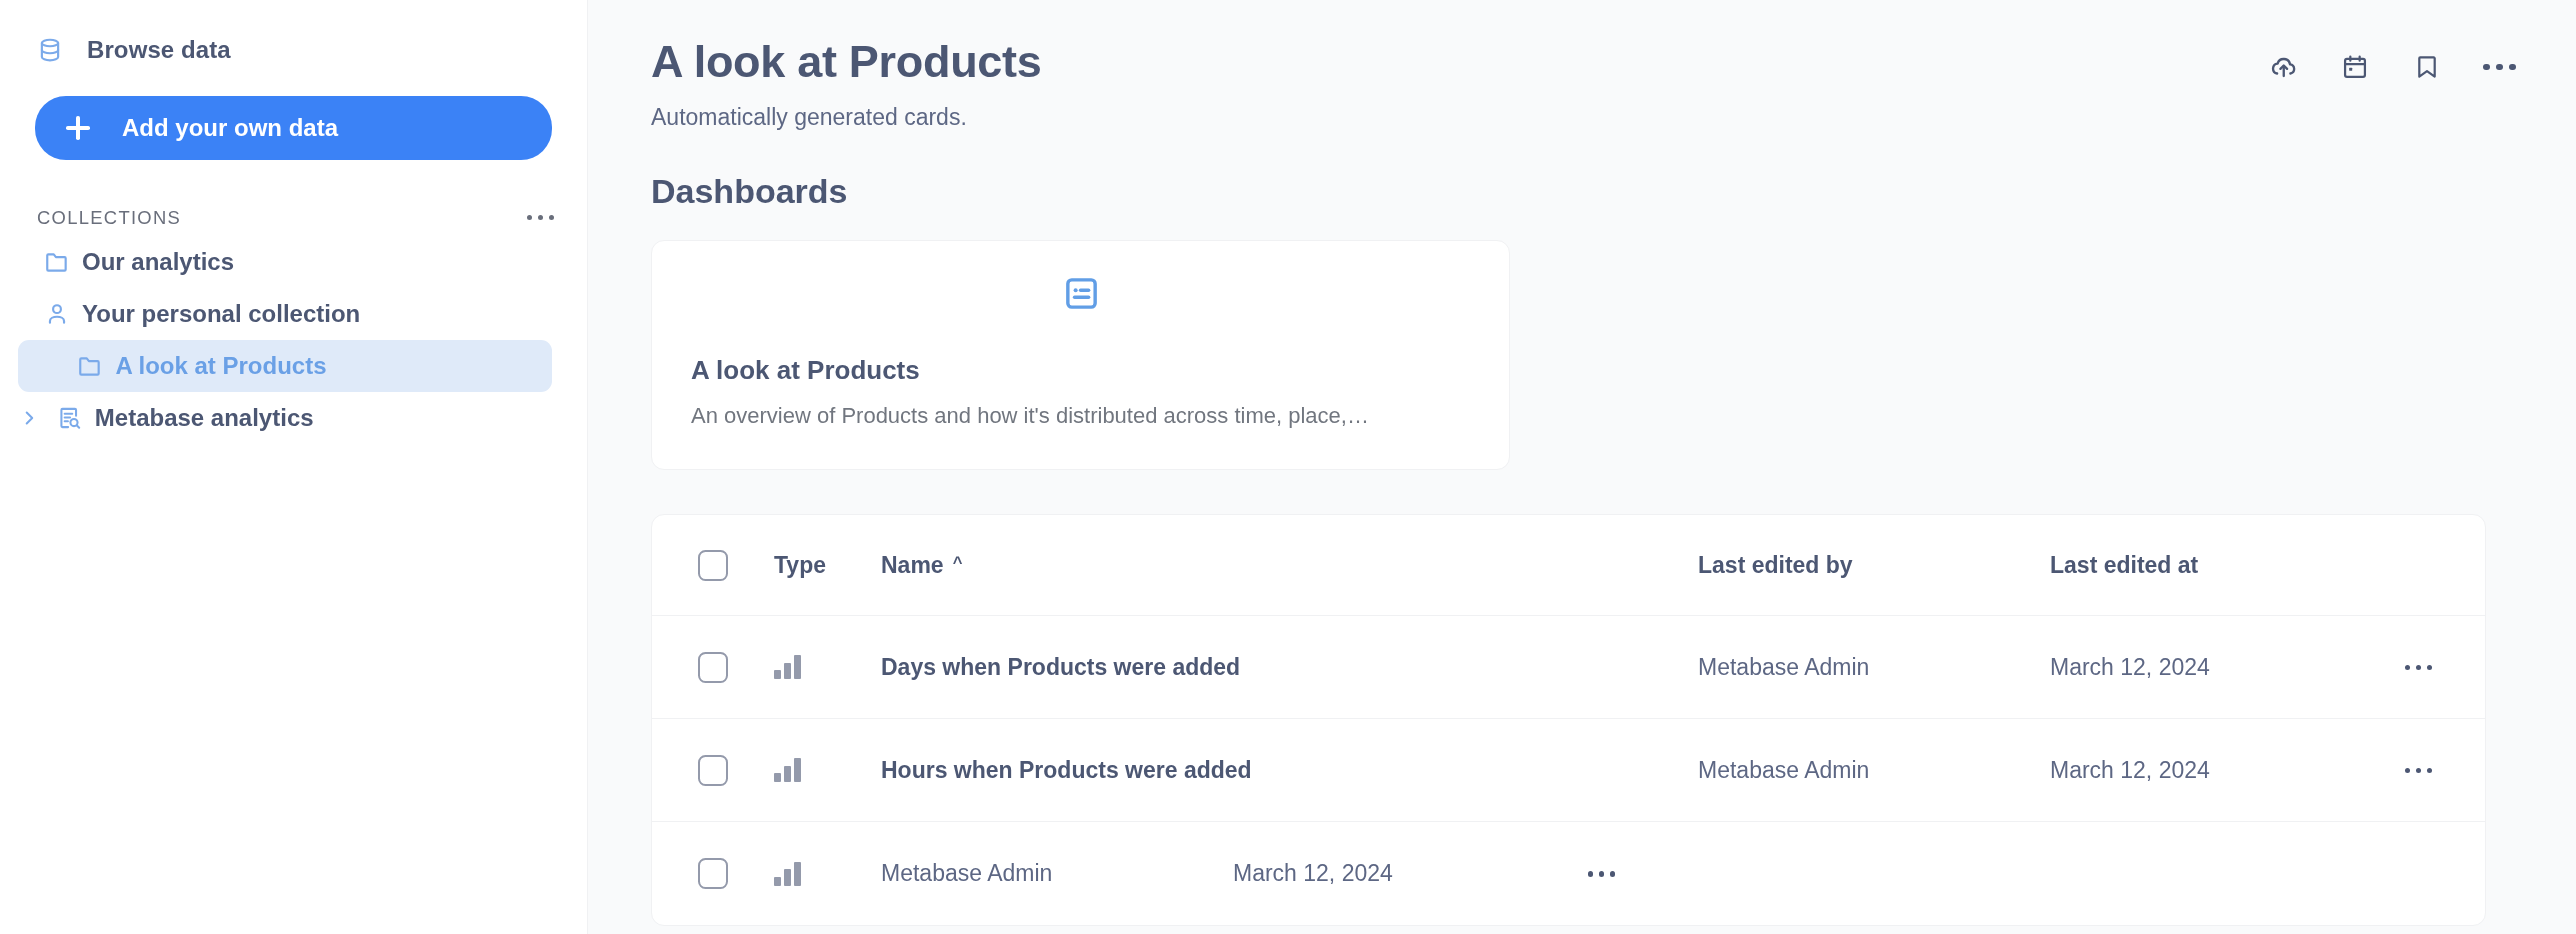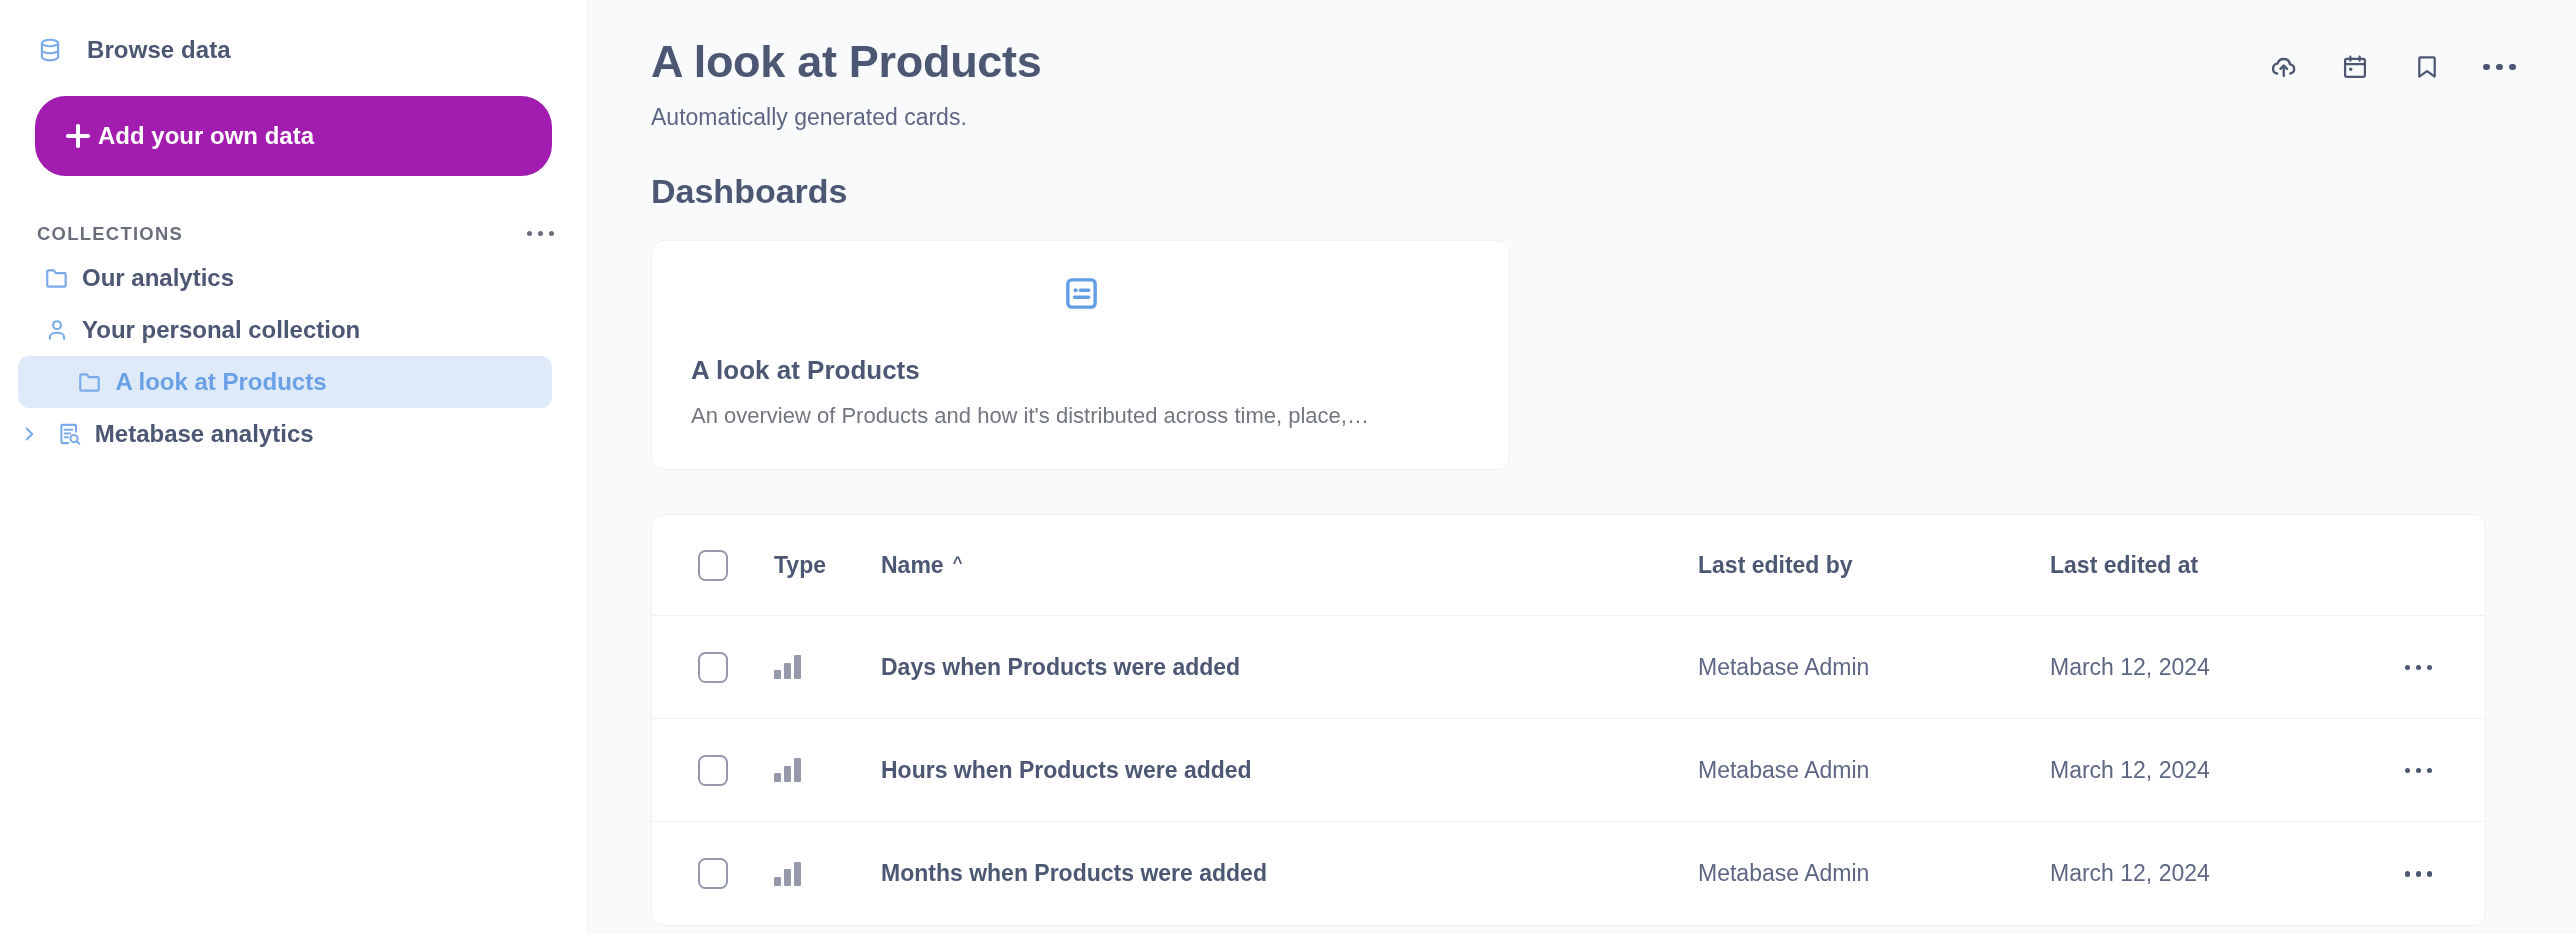--- a/index.html
+++ b/index.html
@@ -29,46 +29,46 @@
   }
   .nav-item .label {
     font-size: 24px; font-weight: 700;
     color: #4c5773; letter-spacing: 0.1px;
     white-space: nowrap;
   }
   .ico { flex: 0 0 auto; display: flex; align-items: center; justify-content: center; }
 
   .cta {
     margin: 20px 35px 0 35px;
-    height: 80px;
-    background: #a21caf;
+    height: 64px;
+    background: #3b82f6;
     border-radius: 31px;
     display: flex; align-items: center;
-    gap: 8px;
+    gap: 32px;
     padding-left: 31px;
     cursor: pointer;
   }
   .cta .label { color: #fff; font-size: 24px; font-weight: 700; white-space: nowrap;}
   .plus {
     position: relative; width: 24px; height: 24px; flex: 0 0 24px;
   }
   .plus:before, .plus:after {
     content:''; position:absolute; background:#fff; border-radius:1.8px;
   }
   .plus:before { left:0; top:10px; width:24px; height:3.7px; }
   .plus:after  { top:0; left:10px; height:24px; width:3.7px; }
 
   .section-head {
     margin-top: 39px;
     height: 37px;
     padding: 0 33px 0 37px;
     display: flex; align-items: center; justify-content: space-between;
   }
   .section-head .title {
-    font-size: 18.4px; font-weight: 700; letter-spacing: 1.3px;
+    font-size: 18.4px; font-weight: 400; letter-spacing: 1.3px;
     color: #696e7b;
   }
   .dots3 { display: flex; gap: 5.5px; align-items: center; cursor: pointer; }
   .dots3 i { width: 5.5px; height: 5.5px; border-radius: 50%; background: #696e7b; display:block;}
 
   .coll-item {
     display: flex; align-items: center; gap: 12px;
     min-height: 52px; padding: 5.5px 18.4px 5.5px 44px;
     cursor: pointer; position: relative;
   }
@@ -401,23 +401,20 @@
         <div class="c-check">
           <span class="checkbox"></span>
         </div>
         <div class="c-type">
           <span class="bars">
               <i></i>
               <i></i>
               <i></i>
             </span>
         </div>
-        <div class="c-name">
-          <span class="cell-name">Months when Products were added</span>
-        </div>
         <div class="c-by">
           <span class="cell-txt">Metabase Admin</span>
         </div>
         <div class="c-at">
           <span class="cell-txt">March 12, 2024</span>
         </div>
         <div class="c-menu">
           <span class="dots3">
               <i style="background:#4c5773"></i>
               <i style="background:#4c5773"></i>

